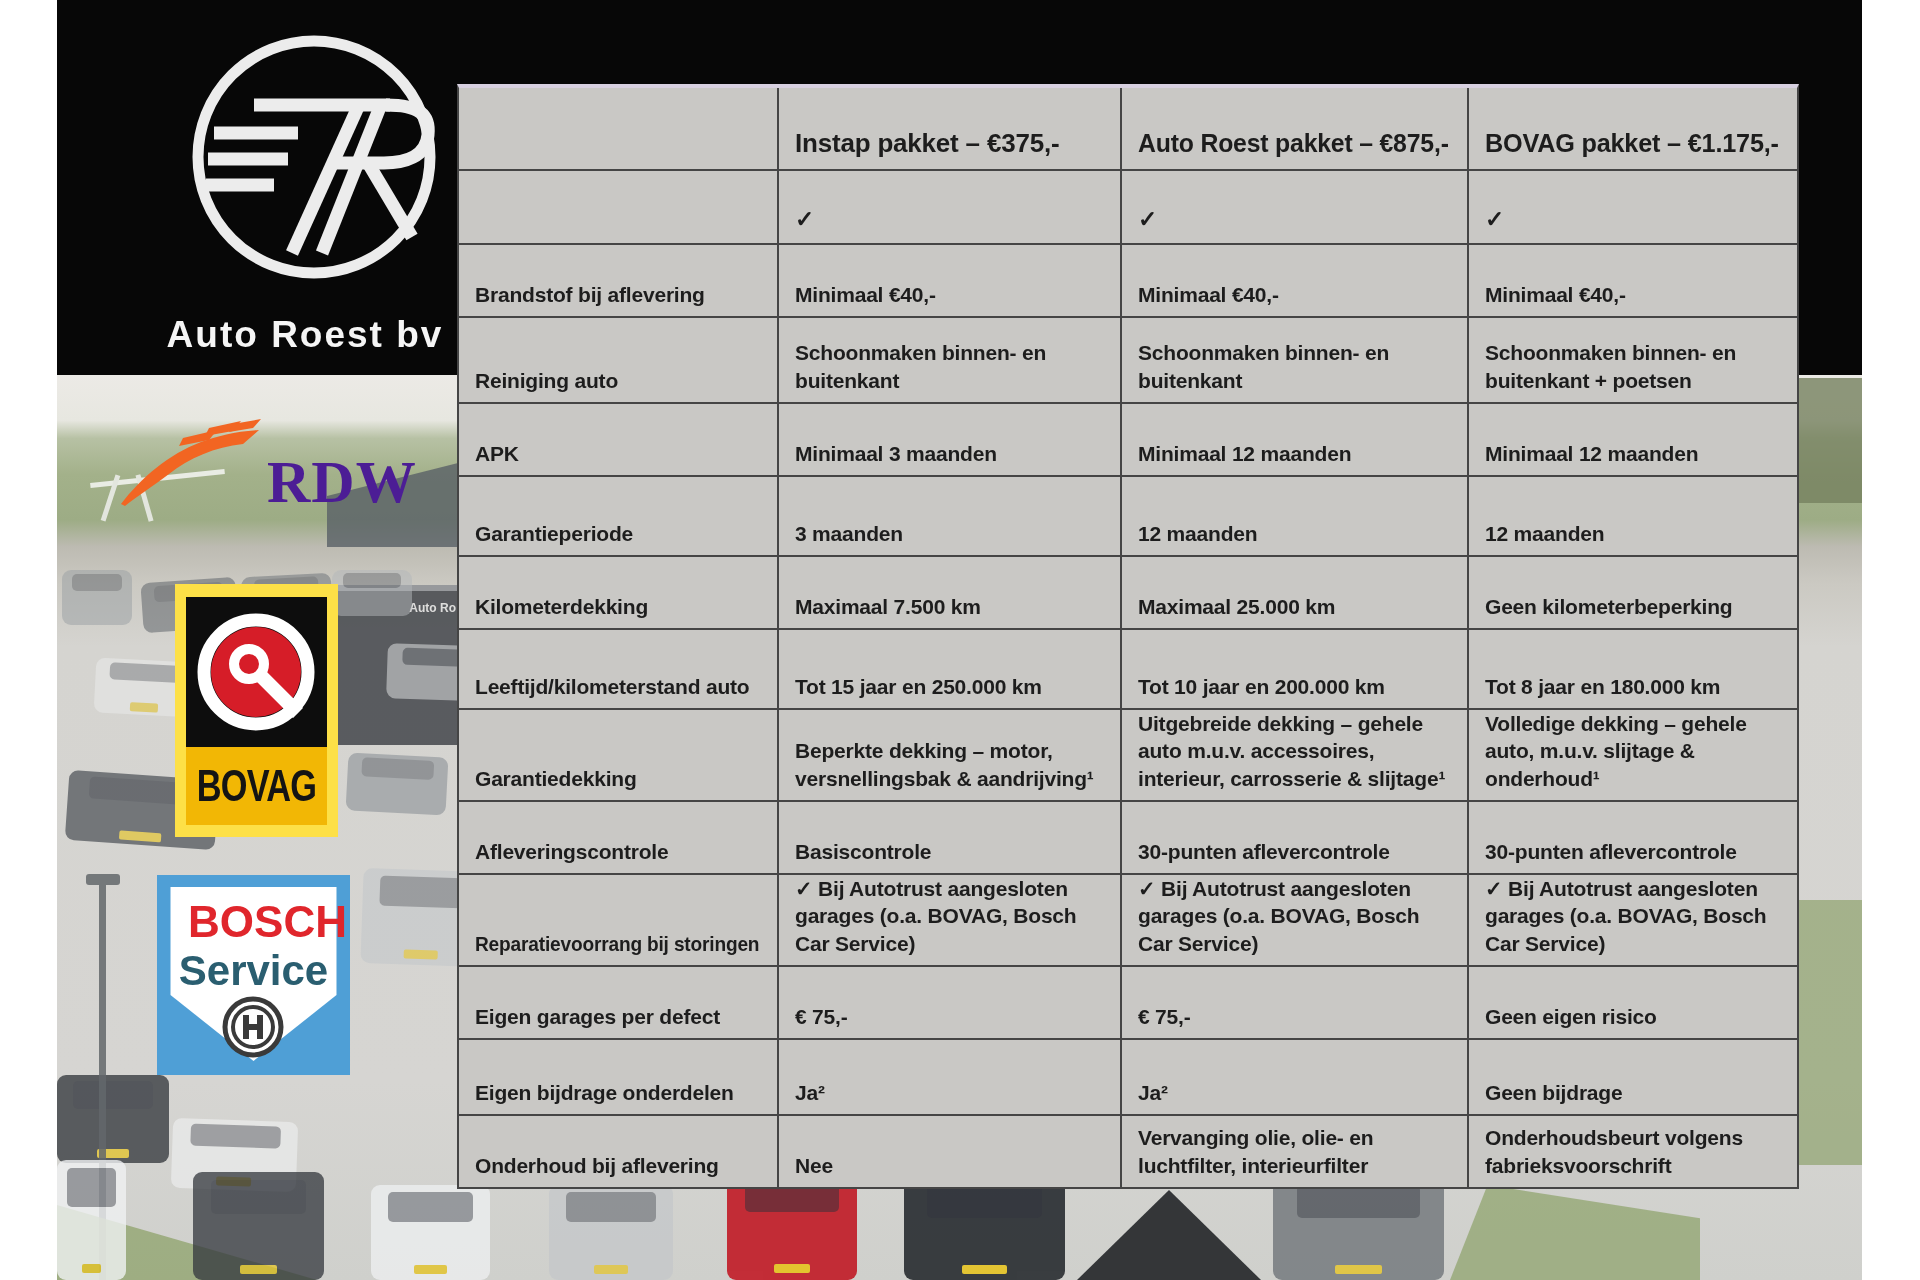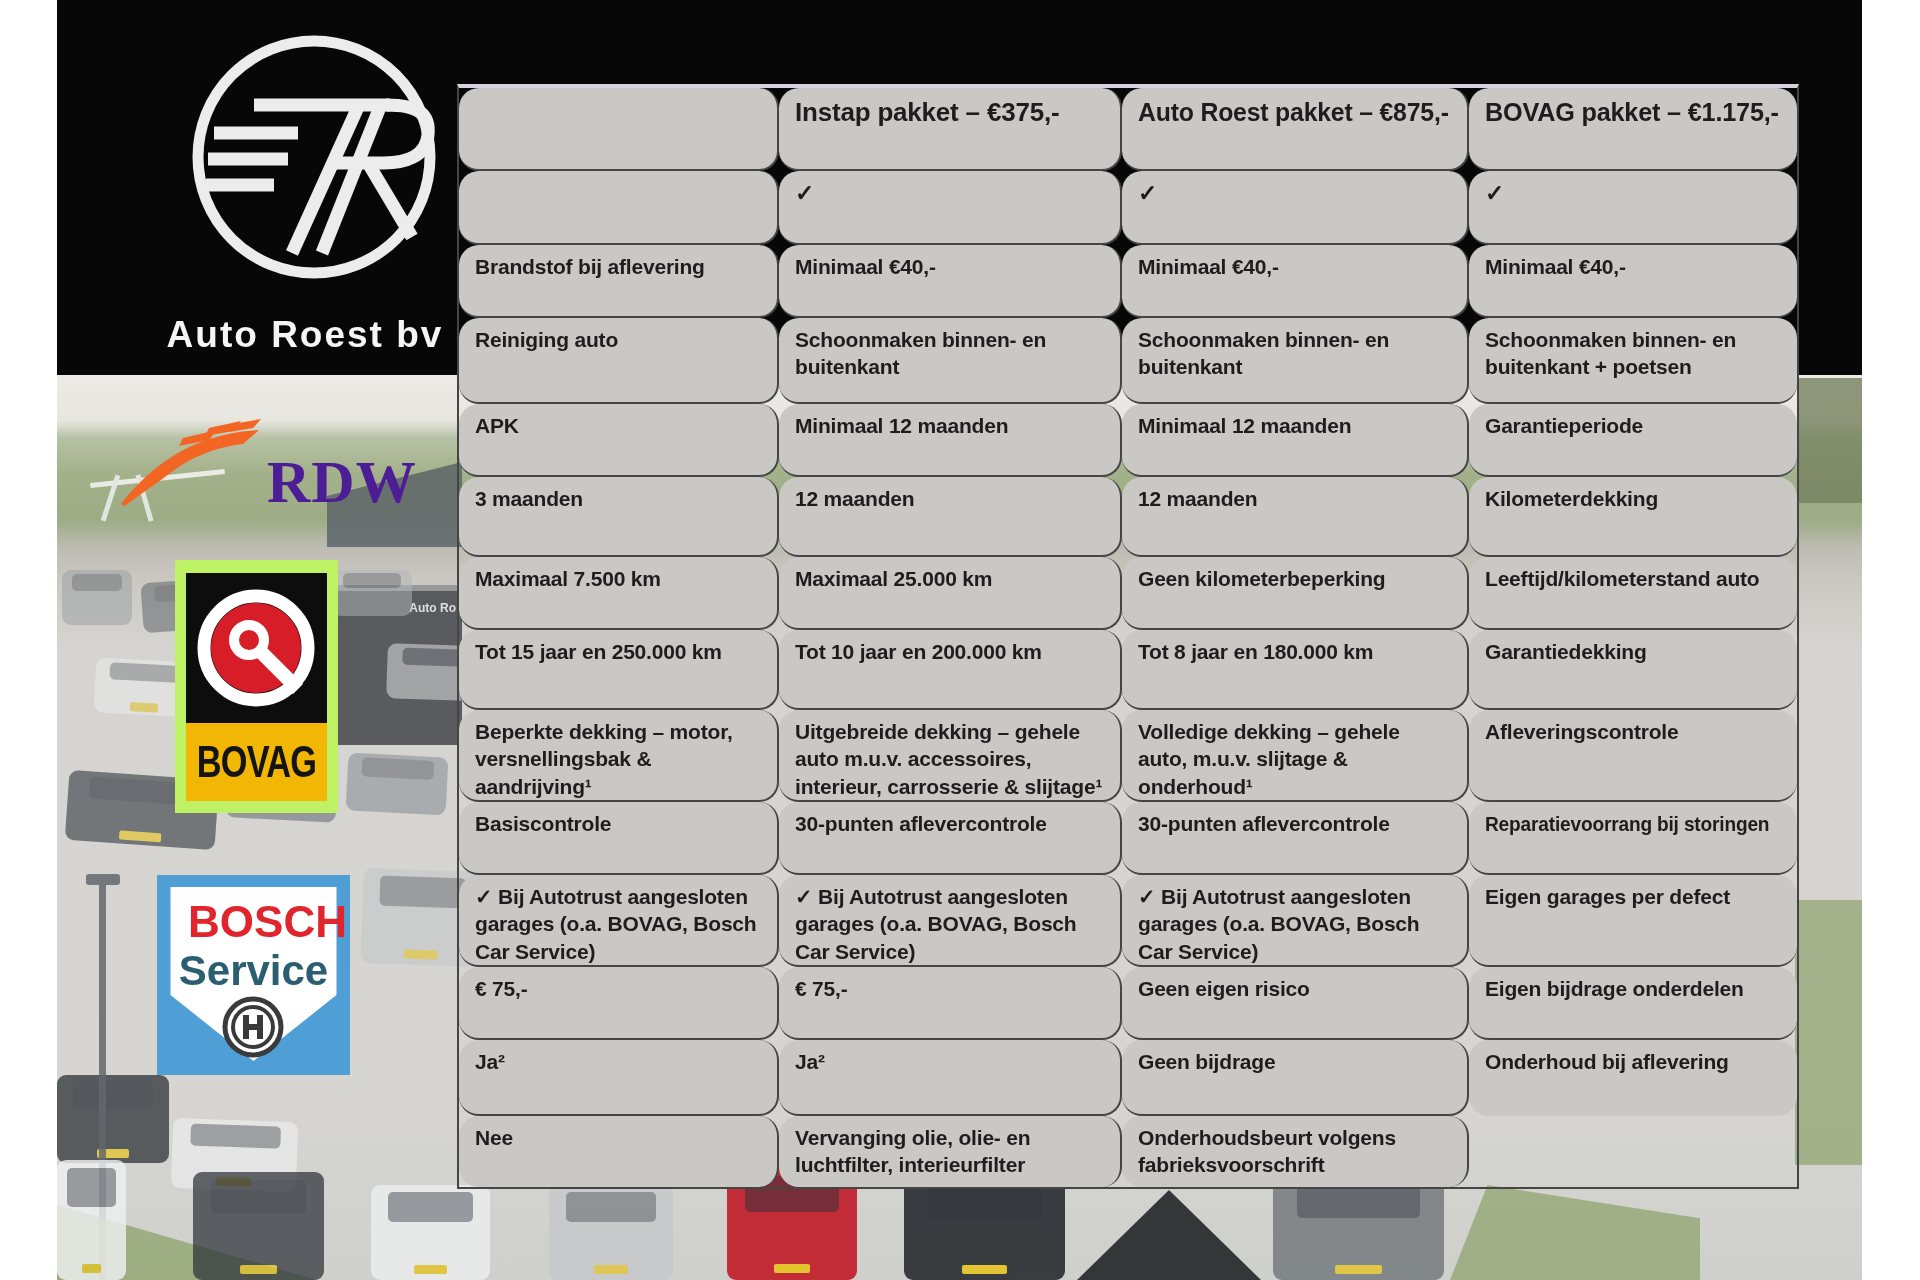--- a/index.html
+++ b/index.html
@@ -21,43 +21,43 @@
   .car::before{content:"";position:absolute;left:14%;right:14%;top:7%;height:32%;
     background:rgba(35,40,50,.5);border-radius:5px;}
   .plate::after{content:"";position:absolute;left:36%;right:36%;bottom:6%;height:9px;
     background:#e5c427;border-radius:2px;}
   .bldg-sign{position:absolute;right:6px;top:10px;color:#e0e0e0;font-size:12px;font-weight:bold;}
 
   
   .rdw{position:absolute;left:113px;top:418px;width:290px;height:96px;}
   .rdw-text{position:absolute;left:154px;top:10px;font-family:Liberation Serif, serif;
     font-weight:bold;font-size:60px;color:#4c1d95;letter-spacing:1px;margin-top:20px;}
-  .bovag{position:absolute;left:175px;top:560px;width:163px;height:253px;background:#bef264;}
+  .bovag{position:absolute;left:175px;top:584px;width:163px;height:253px;background:#fde047;}
   .bovag-black{position:absolute;left:11px;top:13px;width:141px;height:150px;background:#0d0d0d;}
   .bovag-yellow{position:absolute;left:11px;top:163px;width:141px;height:78px;background:#f2b705;
     display:flex;align-items:center;justify-content:center;}
   .bovag-word{font-size:44px;font-weight:bold;color:#141414;transform:scaleX(.78);letter-spacing:-1px;}
   .bosch{position:absolute;left:157px;top:875px;width:193px;height:200px;background:#4f9fd6;}
   .bosch-shield{position:absolute;left:0;top:0;width:100%;height:100%;background:#ffffff;
     clip-path:polygon(7% 6%,93% 6%,93% 60%,50% 93%,7% 60%);}
   .bosch-line1{position:absolute;left:0;top:22px;width:100%;text-align:center;
     font-size:44px;font-weight:bold;color:#e0262c;letter-spacing:0px;padding-left:28px;}
   .bosch-line2{position:absolute;left:0;top:72px;width:100%;text-align:center;
     font-size:42px;font-weight:bold;color:#2a5e70;}
   .bosch-emblem{position:absolute;left:0;top:0;}
 
   
   .pkgtable{position:absolute;left:457px;top:84px;width:1342px;
     border-top:4px solid #d7d0e0;border-left:2px solid #454545;border-right:2px solid #454545;
     border-bottom:2px solid #454545;
     display:grid;grid-template-columns:320px 343px 347px 328px;
     grid-template-rows:83px 74px 73px 86px 73px 80px 73px 80px 92px 73px 92px 73px 76px 71px;}
   .cell{background:#c9c8c5;border-right:2px solid #454545;border-bottom:2px solid #454545;
-    display:flex;align-items:flex-start;padding:8px 16px;
-    font-weight:bold;color:#1d1d1d;font-size:21px;line-height:1.3;letter-spacing:-0.2px;border-radius:20px;}
+    display:flex;align-items:flex-end;padding:8px 16px;
+    font-weight:bold;color:#1d1d1d;font-size:21px;line-height:1.3;letter-spacing:-0.2px;}
   .cell:nth-child(4n){border-right:none;}
   .cell:nth-last-child(-n+4){border-bottom:none;}
   .head{font-size:26px;}
   .chk{font-size:23px;}
   .fit{display:inline-block;white-space:nowrap;transform-origin:left center;}
 </style>
 </head>
 <body>
 
 <div id="canvas">
@@ -196,20 +196,21 @@
     <div class="cell">
         <span class="fit">Reiniging auto</span>
       </div>
     <div class="cell">Schoonmaken binnen- en buitenkant</div>
     <div class="cell">Schoonmaken binnen- en buitenkant</div>
     <div class="cell">Schoonmaken binnen- en buitenkant + poetsen</div>
 
     <div class="cell">
         <span class="fit">APK</span>
       </div>
+    <div class="cell">Minimaal 3 maanden</div>
     <div class="cell">Minimaal 12 maanden</div>
     <div class="cell">Minimaal 12 maanden</div>
 
     <div class="cell">
         <span class="fit">Garantieperiode</span>
       </div>
     <div class="cell">3 maanden</div>
     <div class="cell">12 maanden</div>
     <div class="cell">12 maanden</div>
 

